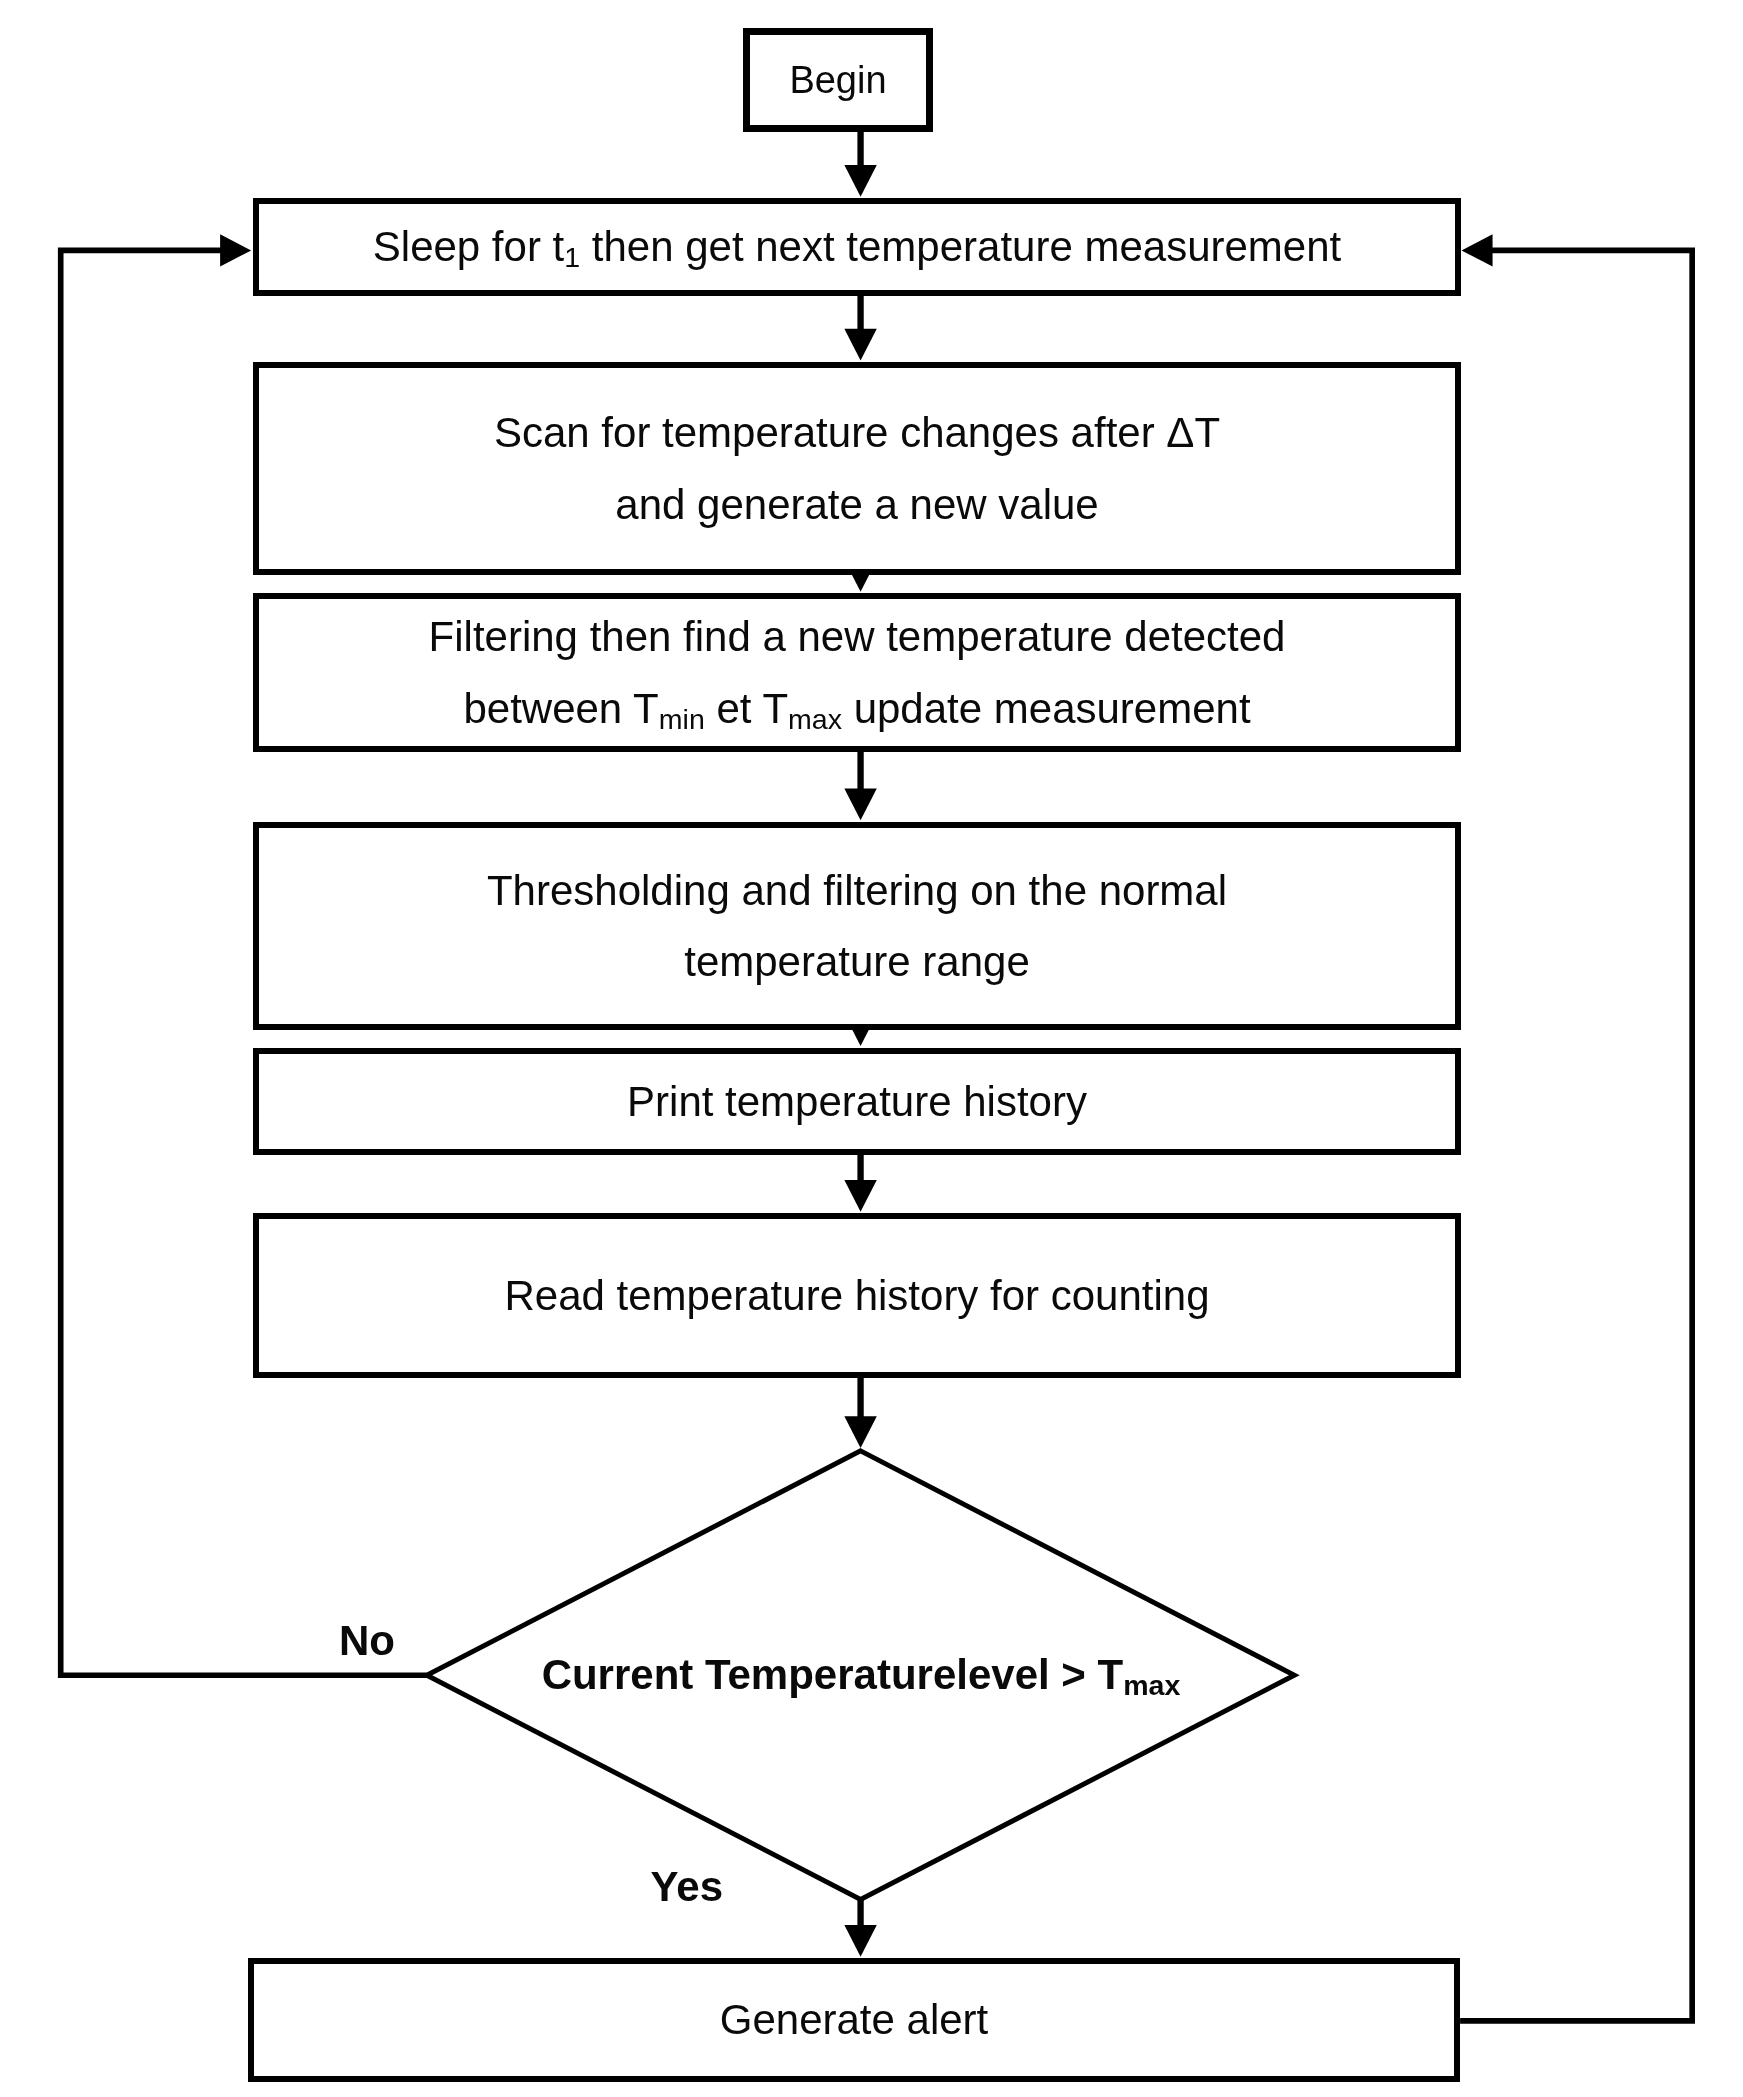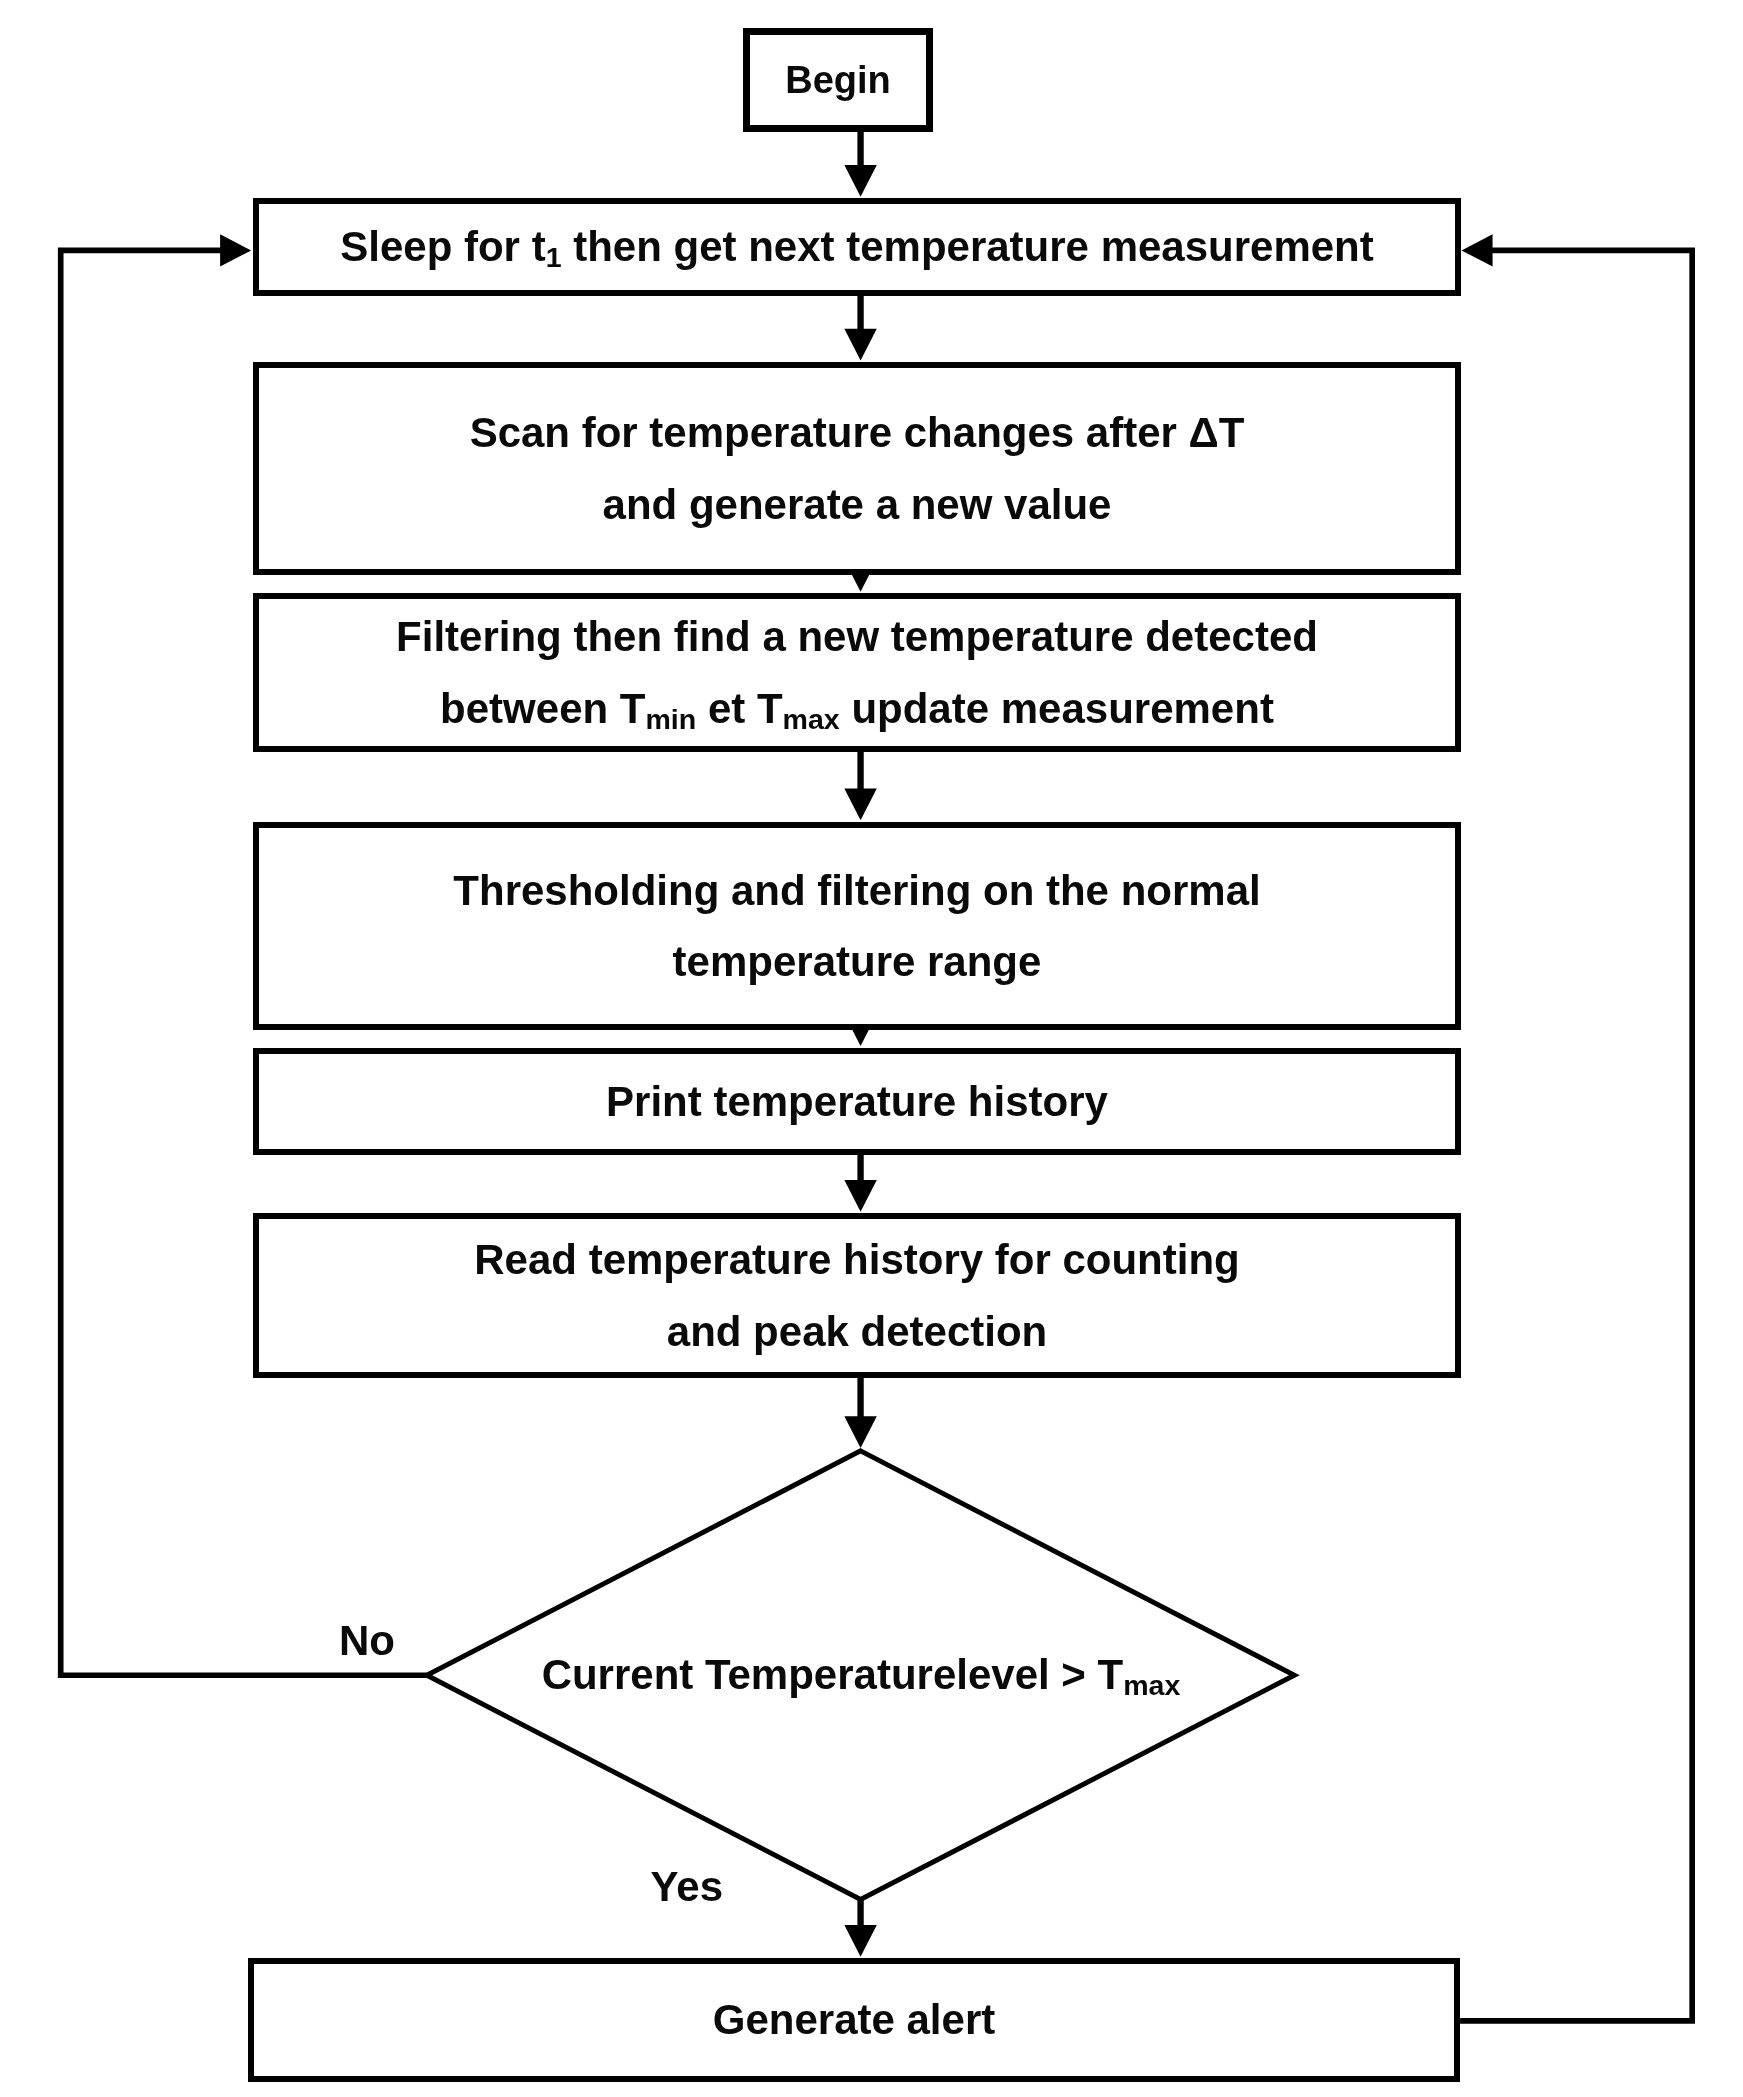--- a/index.html
+++ b/index.html
@@ -13,21 +13,21 @@
   }
   .connectors{position:absolute;left:0;top:0;}
   .box{
     position:absolute;
     box-sizing:border-box;
     border:6.3px solid #000000;
     background:#ffffff;
     display:flex;flex-direction:column;
     align-items:center;justify-content:center;
     text-align:center;
-    font-weight:bold;
+    font-weight:normal;
     font-size:42px;
     line-height:1.7;
     z-index:2;
   }
   .box.begin{border-width:7px;font-size:38px;line-height:1;}
   .freetext{
     position:absolute;
     font-weight:bold;
     font-size:42px;
     text-align:right;
@@ -117,21 +117,20 @@
     <div>Thresholding and filtering on the normal</div>
     <div>temperature range</div>
   </div>
 
   <div class="box" style="left:253px;top:1048px;width:1208px;height:107px;line-height:1;">
     <span>Print temperature history</span>
   </div>
 
   <div class="box" style="left:253px;top:1213px;width:1208px;height:165px;">
     <div>Read temperature history for counting</div>
-    <div>and peak detection</div>
   </div>
 
   <div class="decision-text" style="left:494px;top:1580px;width:734px;height:190px;">
     <div>Current Temperature</div>
     <div><span>level &gt; T</span><sub class="sb">max</sub></div>
   </div>
 
   <div class="freetext" style="left:282px;top:1617px;width:113px;">No</div>
   <div class="freetext" style="left:596px;top:1863px;width:127px;">Yes</div>
 

